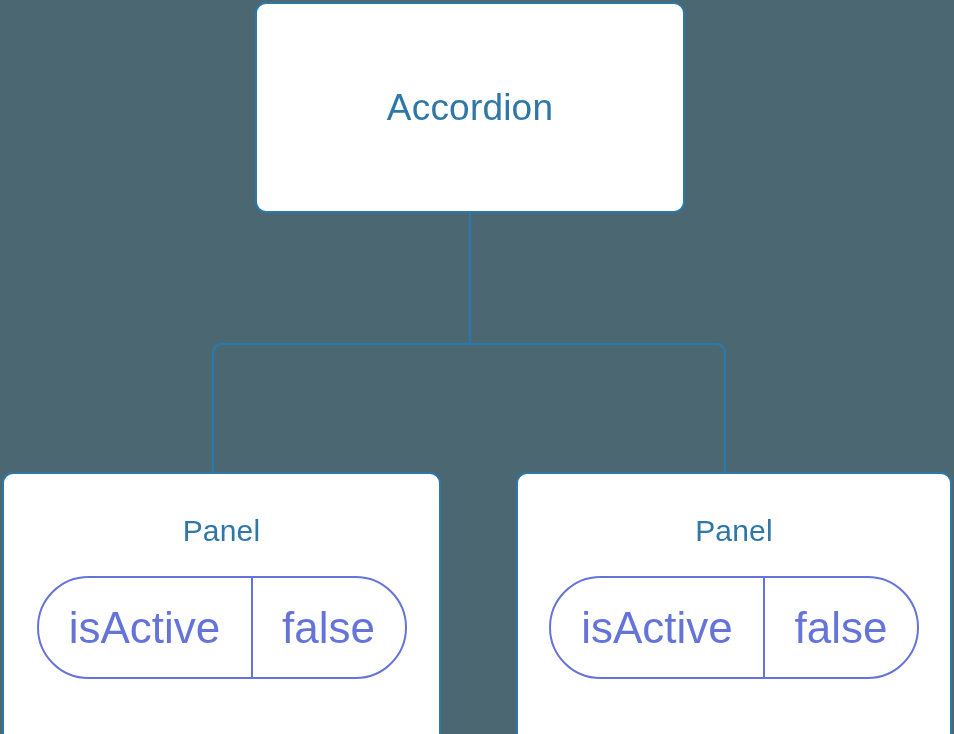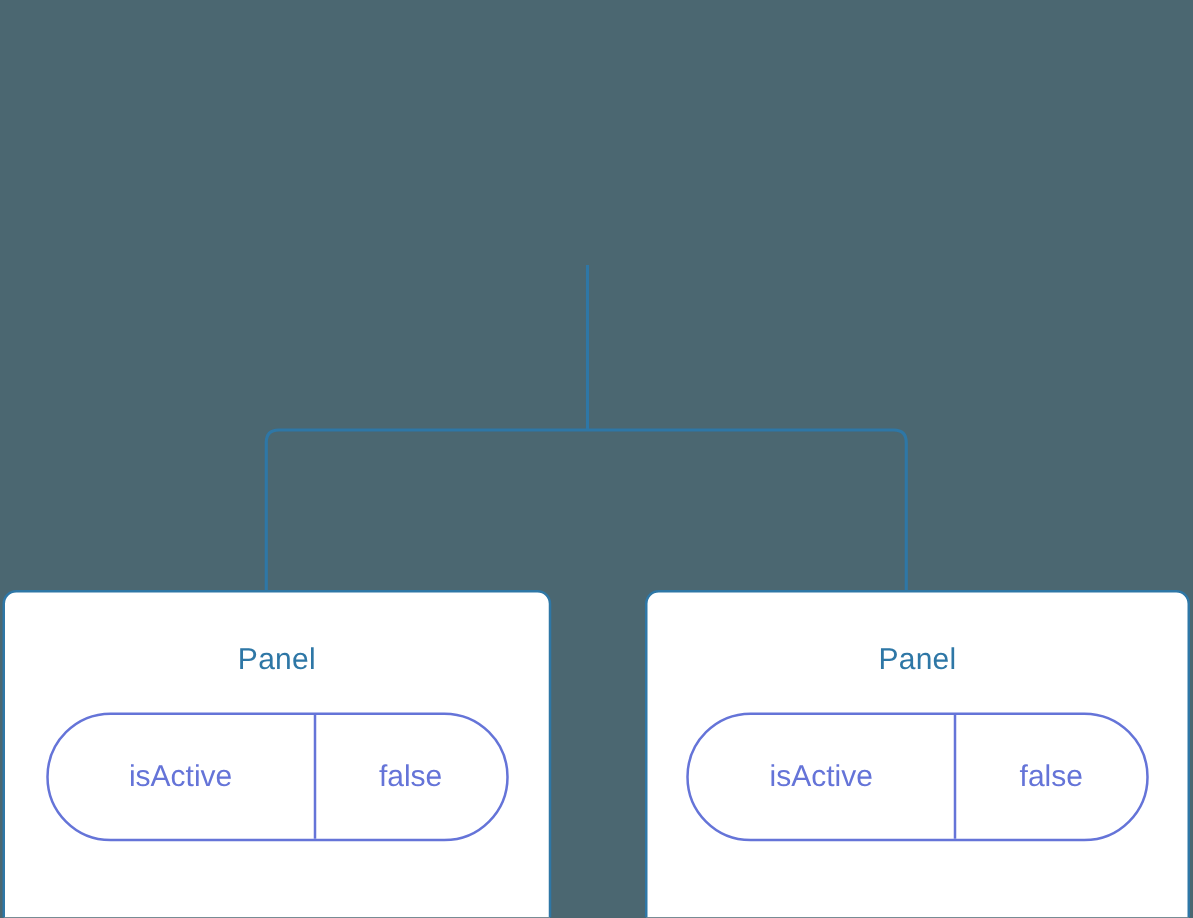--- a/index.html
+++ b/index.html
@@ -50,21 +50,21 @@
   .node-child {
     top: 472px;
     height: 280px; 
     padding-top: 42px;
   }
   .node-child.left  { left: 2px;   width: 439px; }
   .node-child.right { left: 516px; width: 436px; }
 
   .node-title {
     color: #2e77a6;
-    font-size: 24px;
+    font-size: 30px;
     line-height: 1;
     font-weight: 400;
     letter-spacing: 0.2px;
     white-space: nowrap;
   }
   .node-root .node-title {
     font-size: 37px;
   }
 
   
@@ -77,21 +77,21 @@
     display: flex;
     align-items: stretch;
     background: transparent;
   }
   .pill-key,
   .pill-val {
     display: flex;
     align-items: center;
     justify-content: center;
     color: #6574d8;
-    font-size: 24px;
+    font-size: 44px;
     line-height: 1;
     white-space: nowrap;
     box-sizing: border-box;
   }
   .pill-key {
     width: 214px;
     border-right: 2px solid #6574d8;
   }
   .pill-val {
     width: 152px;
@@ -101,20 +101,23 @@
 </head>
 <body>
 
 <div id="canvas">
 
   <svg id="edges" viewBox="0 0 954 734">
     <path d="M470,212 L470,344" fill="none" stroke="#2e77a6" stroke-width="2.5" stroke-linecap="butt"></path>
     <path d="M213,472 L213,354 Q213,344 223,344 L715,344 Q725,344 725,354 L725,472" fill="none" stroke="#2e77a6" stroke-width="2.5" stroke-linecap="butt"></path>
   </svg>
 
+  <div class="node-card node-root">
+    <span class="node-title">Accordion</span>
+  </div>
 
   <div class="node-card node-child left">
     <span class="node-title">Panel</span>
     <div class="state-pill">
       <span class="pill-key">isActive</span>
       <span class="pill-val">false</span>
     </div>
   </div>
 
   <div class="node-card node-child right">

